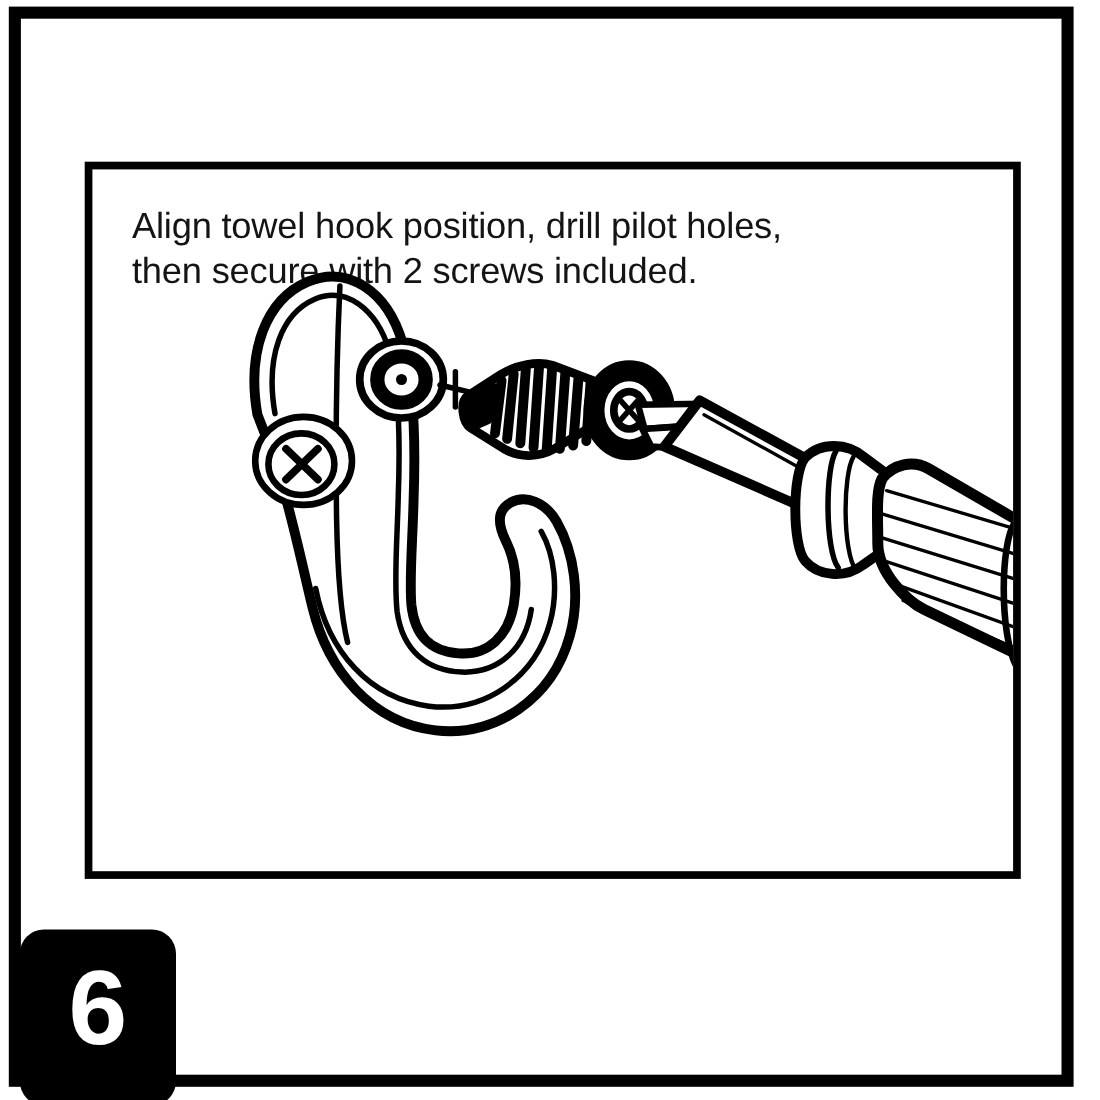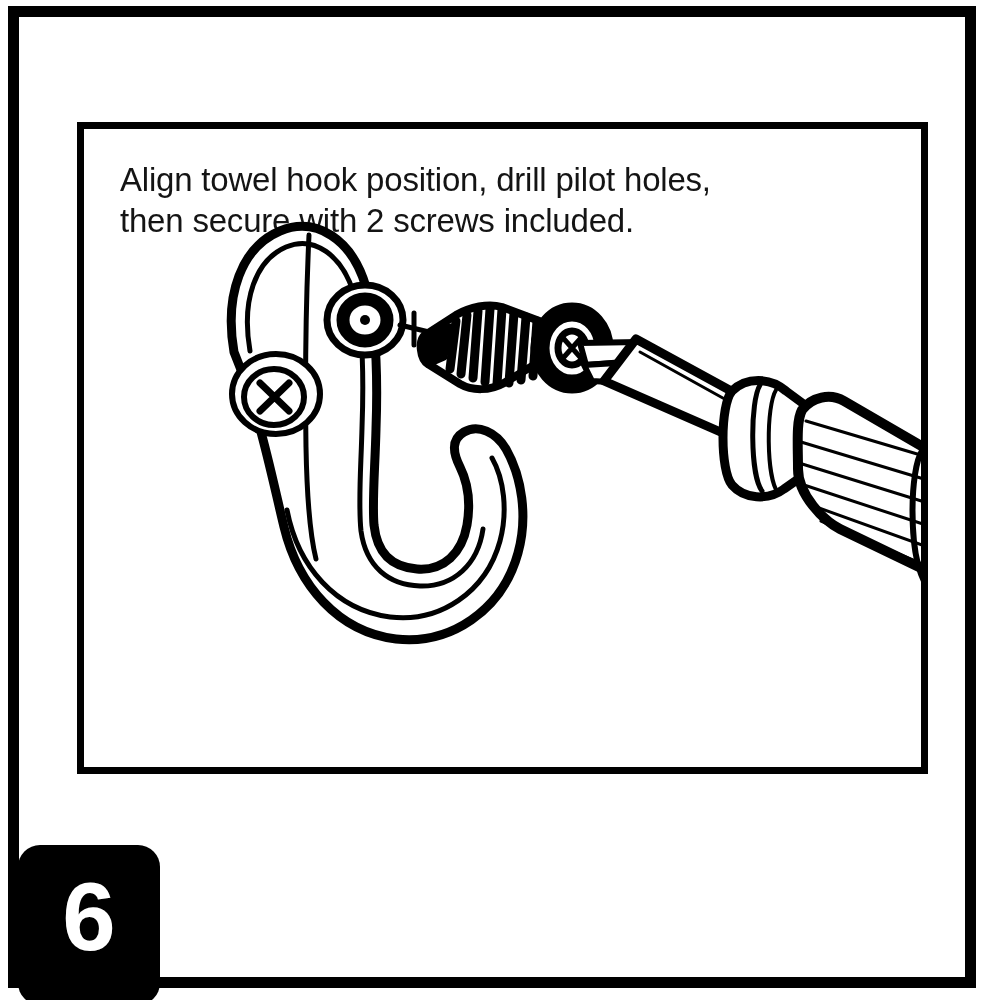--- a/index.html
+++ b/index.html
@@ -33,21 +33,21 @@
     height: 982px;
     border: 11px solid #000000;
     box-sizing: border-box;
     background: #ffffff;
   }
 
   
   .inner-frame {
     position: absolute;
     left: 77px;
-    top: 122px;
+    top: 147px;
     width: 851px;
     height: 652px;
     border: 7px solid #000000;
     box-sizing: border-box;
     background: #ffffff;
   }
 
   .caption {
     position: absolute;
     left: 36px;

